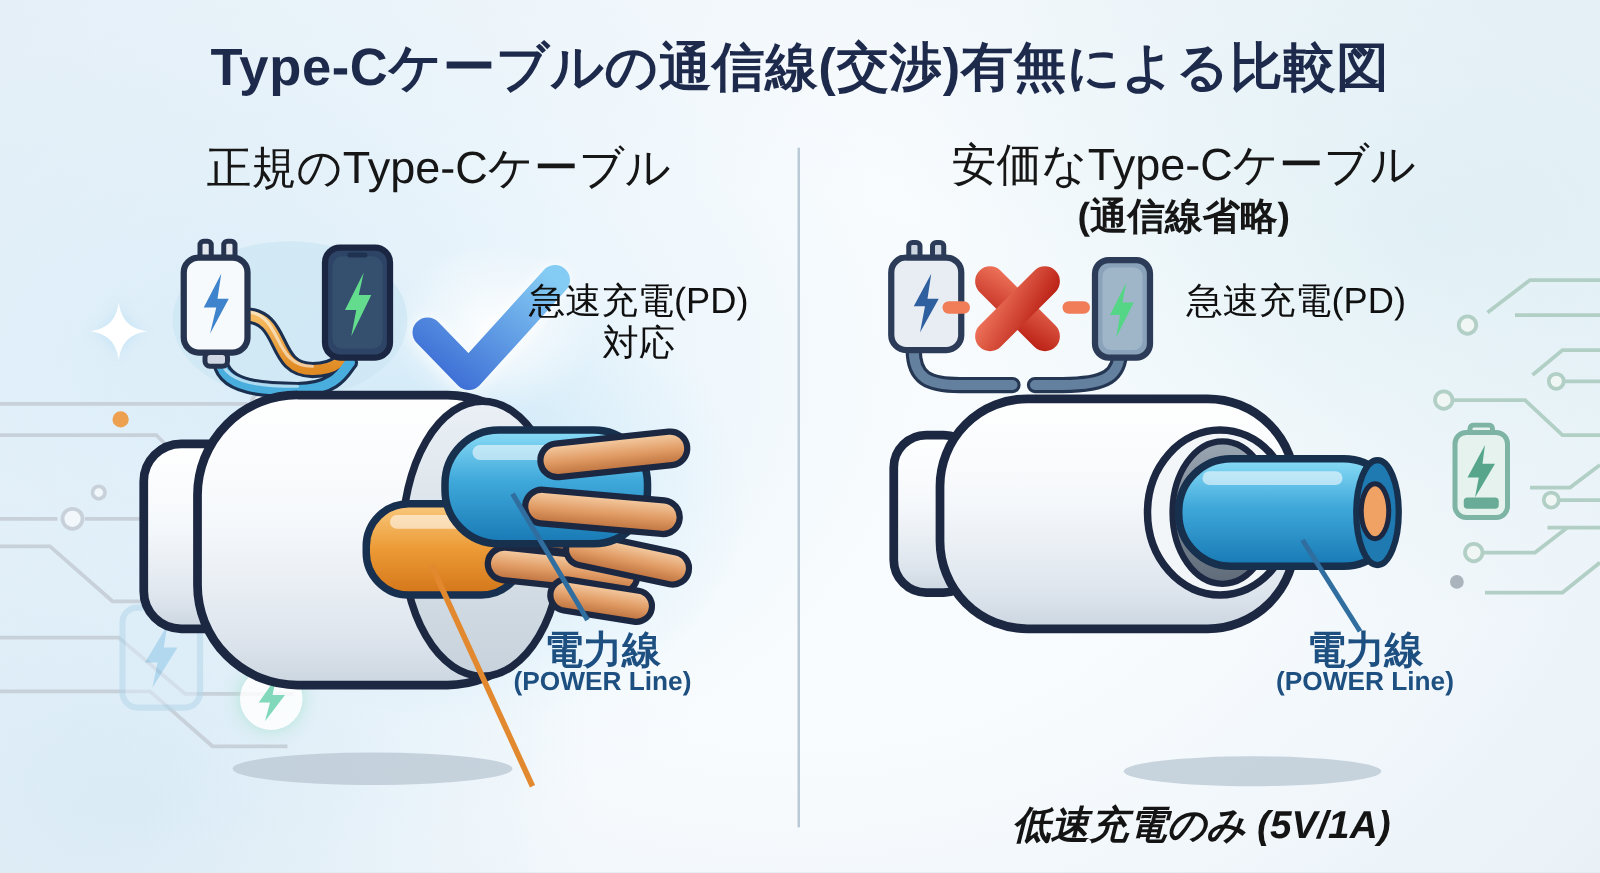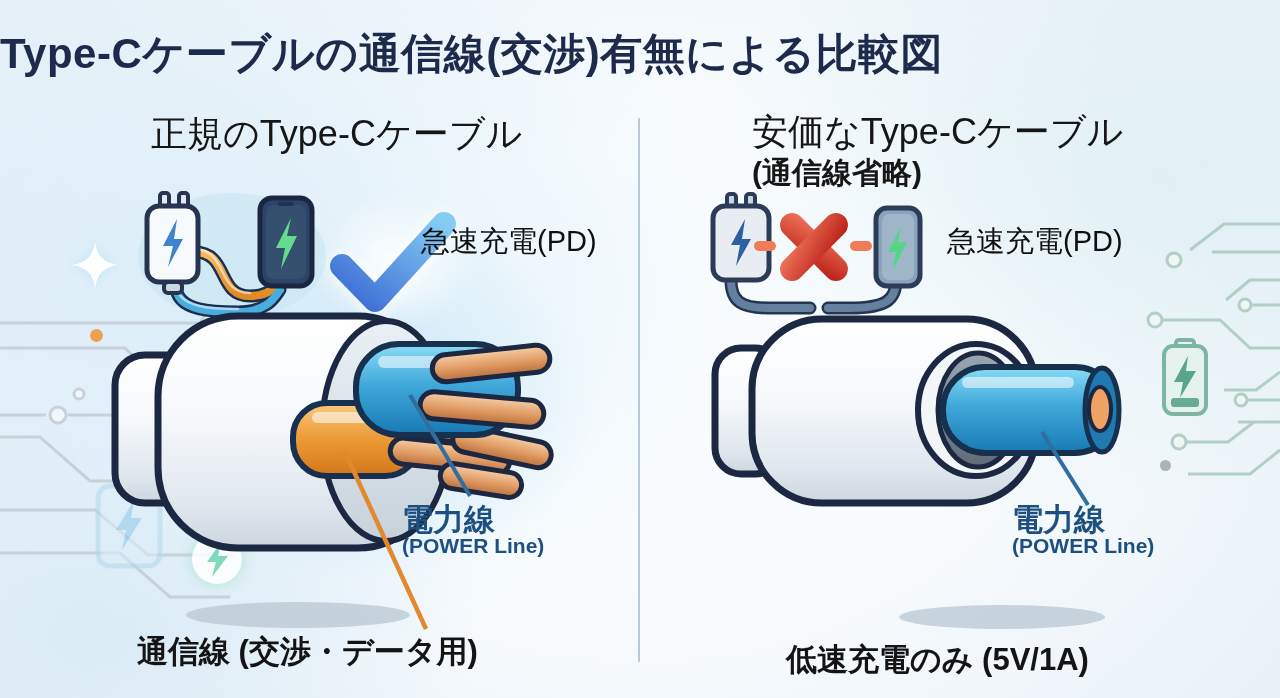--- a/index.html
+++ b/index.html
@@ -6,40 +6,40 @@
   .canvas{
     position:relative;width:1280px;height:698px;overflow:hidden;
     font-family:"Liberation Sans","DejaVu Sans",sans-serif;
     background:
       radial-gradient(900px 620px at 16% 42%, rgba(199,228,246,.55), rgba(199,228,246,0) 62%),
       radial-gradient(760px 520px at 90% 26%, rgba(210,234,240,.5), rgba(210,234,240,0) 60%),
       radial-gradient(620px 420px at 8% 92%, rgba(200,226,242,.5), rgba(200,226,242,0) 60%),
       radial-gradient(1050px 760px at 50% 52%, #f9fcfe 28%, #eaf2f8 72%, #dfeaf2 100%);
   }
   .abs{position:absolute;}
-  .txt{position:absolute;white-space:nowrap;}
+  .txt{position:absolute;text-align:center;white-space:nowrap;}
   .title{top:26px;left:0;width:1280px;font-size:42px;font-weight:700;color:#1d2a4b;letter-spacing:.5px;}
   .divider{left:638px;top:118px;width:2px;height:544px;background:#b9c9d6;border-radius:2px;}
   .heading{font-size:36px;font-weight:400;color:#161616;}
   .subheading{font-size:30px;font-weight:700;color:#161616;}
   .h-left{left:151px;top:110px;width:400px;}
   .h-right{left:752px;top:108px;width:390px;}
   .h-right-sub{left:752px;top:153px;width:390px;}
   .status{font-size:29px;line-height:34px;font-weight:400;color:#101010;}
   .status-left{left:421px;top:224px;width:180px;}
   .status-right{left:947px;top:224px;width:180px;}
   .power{font-size:31px;font-weight:700;color:#1d4f80;}
   .power-en{font-size:21px;font-weight:700;color:#1d4f80;}
   .power-left{left:402px;top:499px;width:160px;}
   .power-en-left{left:402px;top:534px;width:160px;}
   .power-right{left:1012px;top:499px;width:160px;}
   .power-en-right{left:1012px;top:534px;width:160px;}
   .bottom-label{font-size:31px;font-weight:700;color:#141414;}
   .comm-left{left:137px;top:631px;width:400px;}
-  .bottom-right{left:786px;top:639px;width:350px;}
+  .bottom-right{left:786px;top:639px;width:350px;font-style:italic;}
   .blob-left{left:146px;top:214px;width:452px;height:366px;border-radius:50%;
     background:radial-gradient(closest-side, rgba(173,219,243,.5), rgba(173,219,243,0));}
   .glow-check{left:312px;top:196px;width:165px;height:135px;border-radius:50%;
     background:radial-gradient(closest-side, rgba(255,255,255,.95), rgba(255,255,255,0));}
   .check-svg{left:328px;top:208px;filter:drop-shadow(0 0 7px rgba(255,255,255,.95));}
   .dot{border-radius:50%;}
   .dot-orange{left:90px;top:329px;width:13px;height:13px;background:#eda04f;}
   .dot-gray{left:1160px;top:460px;width:11px;height:11px;background:#a9b4bd;}
   .bolt-circle{left:192px;top:534px;width:50px;height:50px;border-radius:50%;
     background:rgba(255,255,255,.82);box-shadow:0 0 14px rgba(170,226,208,.9);}
@@ -159,20 +159,21 @@
         <linearGradient id="gCheck" x1="0" y1="1" x2="1" y2="0">
           <stop offset="0" stop-color="#3a6ad4"></stop>
             <stop offset="1" stop-color="#85ccf4"></stop>
         </linearGradient>
       </defs>
       <path d="M14,58 L47,92 L116,16" fill="none" stroke="url(#gCheck)" stroke-width="24" stroke-linecap="round" stroke-linejoin="round"></path>
     </svg>
 
     <div class="txt status status-left">
       <div>急速充電(PD)</div>
+      <div>対応</div>
     </div>
 
     <svg class="abs" style="left:90px;top:300px" width="510" height="340" viewBox="0 0 510 340">
       <defs>
         <linearGradient id="gBody" x1="0" y1="0" x2="0" y2="1">
           <stop offset="0" stop-color="#ffffff"></stop>
             <stop offset=".45" stop-color="#f5f8fb"></stop>
           <stop offset=".82" stop-color="#dfe6ee"></stop>
             <stop offset="1" stop-color="#ccd6e0"></stop>
         </linearGradient>
@@ -222,21 +223,20 @@
         <rect x="342" y="50" width="118" height="27" rx="13.5" fill="url(#gCopper)" stroke="#1c2742" stroke-width="5" transform="rotate(-6 401 63)"></rect>
         <rect x="330" y="96" width="124" height="27" rx="13.5" fill="url(#gCopper)" stroke="#1c2742" stroke-width="5" transform="rotate(5 392 109)"></rect>
       </g>
 
       <line x1="320" y1="95" x2="380" y2="196" stroke="#2f6e9e" stroke-width="4"></line>
       <line x1="255" y1="152" x2="336" y2="329" stroke="#e2892f" stroke-width="4.5"></line>
     </svg>
 
     <div class="txt power power-left">電力線</div>
     <div class="txt power-en power-en-left">(POWER Line)</div>
-    <div class="txt bottom-label comm-left">通信線 (交渉・データ用)</div>
   </section>
 
   <section style="position:absolute;inset:0;">
     <div class="txt subheading h-right-sub">(通信線省略)</div>
     <div class="txt heading h-right">安価なType-Cケーブル</div>
 
     <svg class="abs" style="left:698px;top:192px" width="230" height="132" viewBox="0 0 230 132">
       <defs>
         <linearGradient id="gRed" x1="0" y1="0" x2="1" y2="1">
           <stop offset="0" stop-color="#f0765c"></stop>

